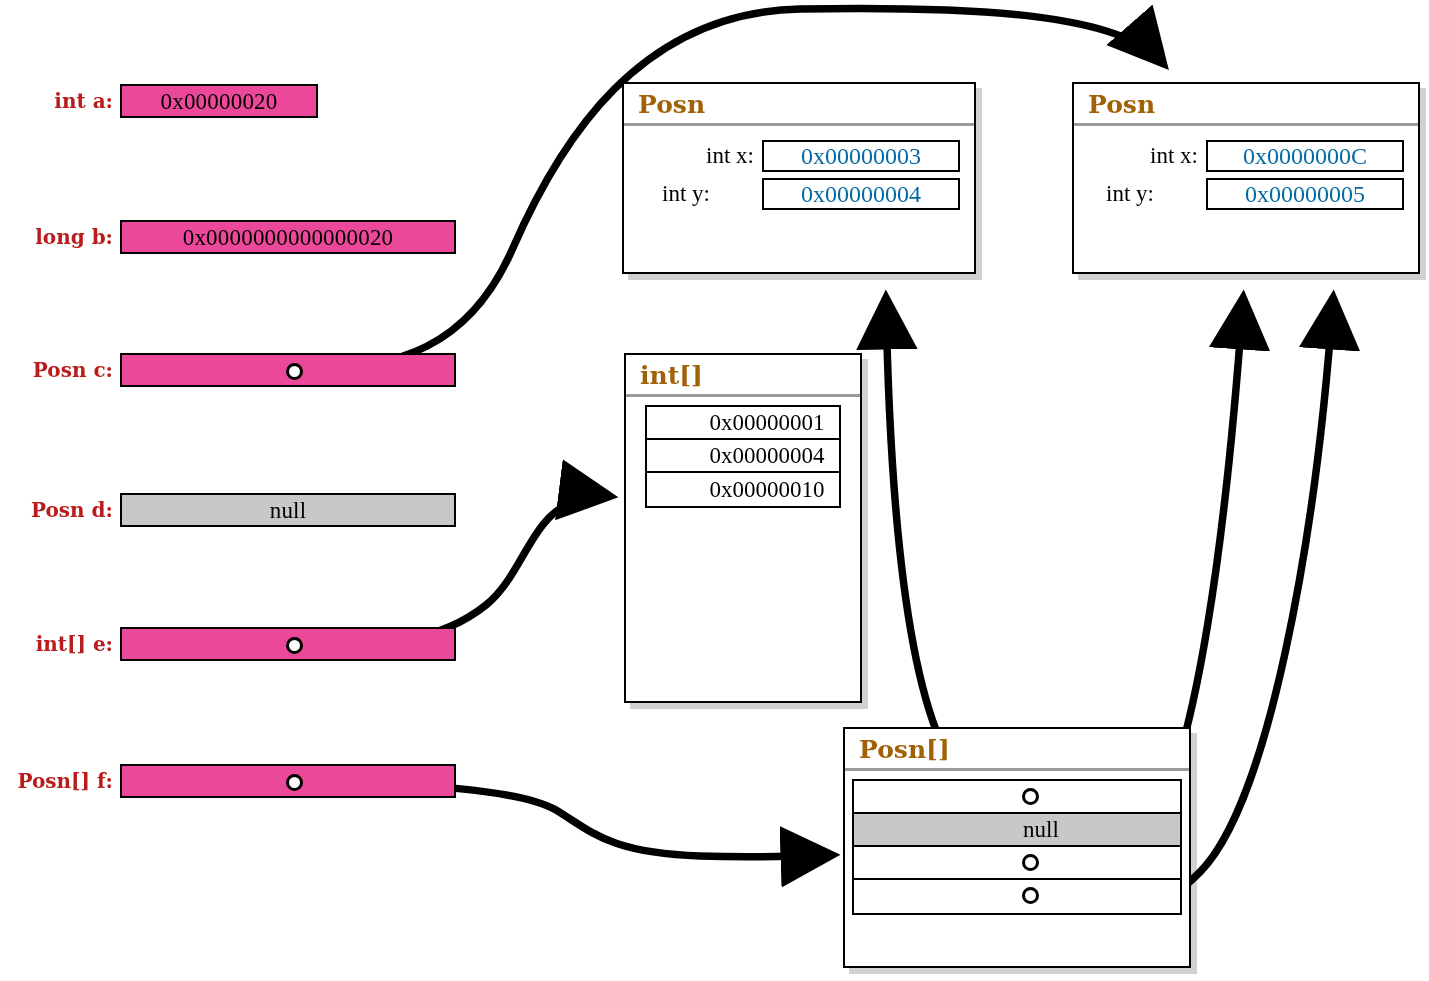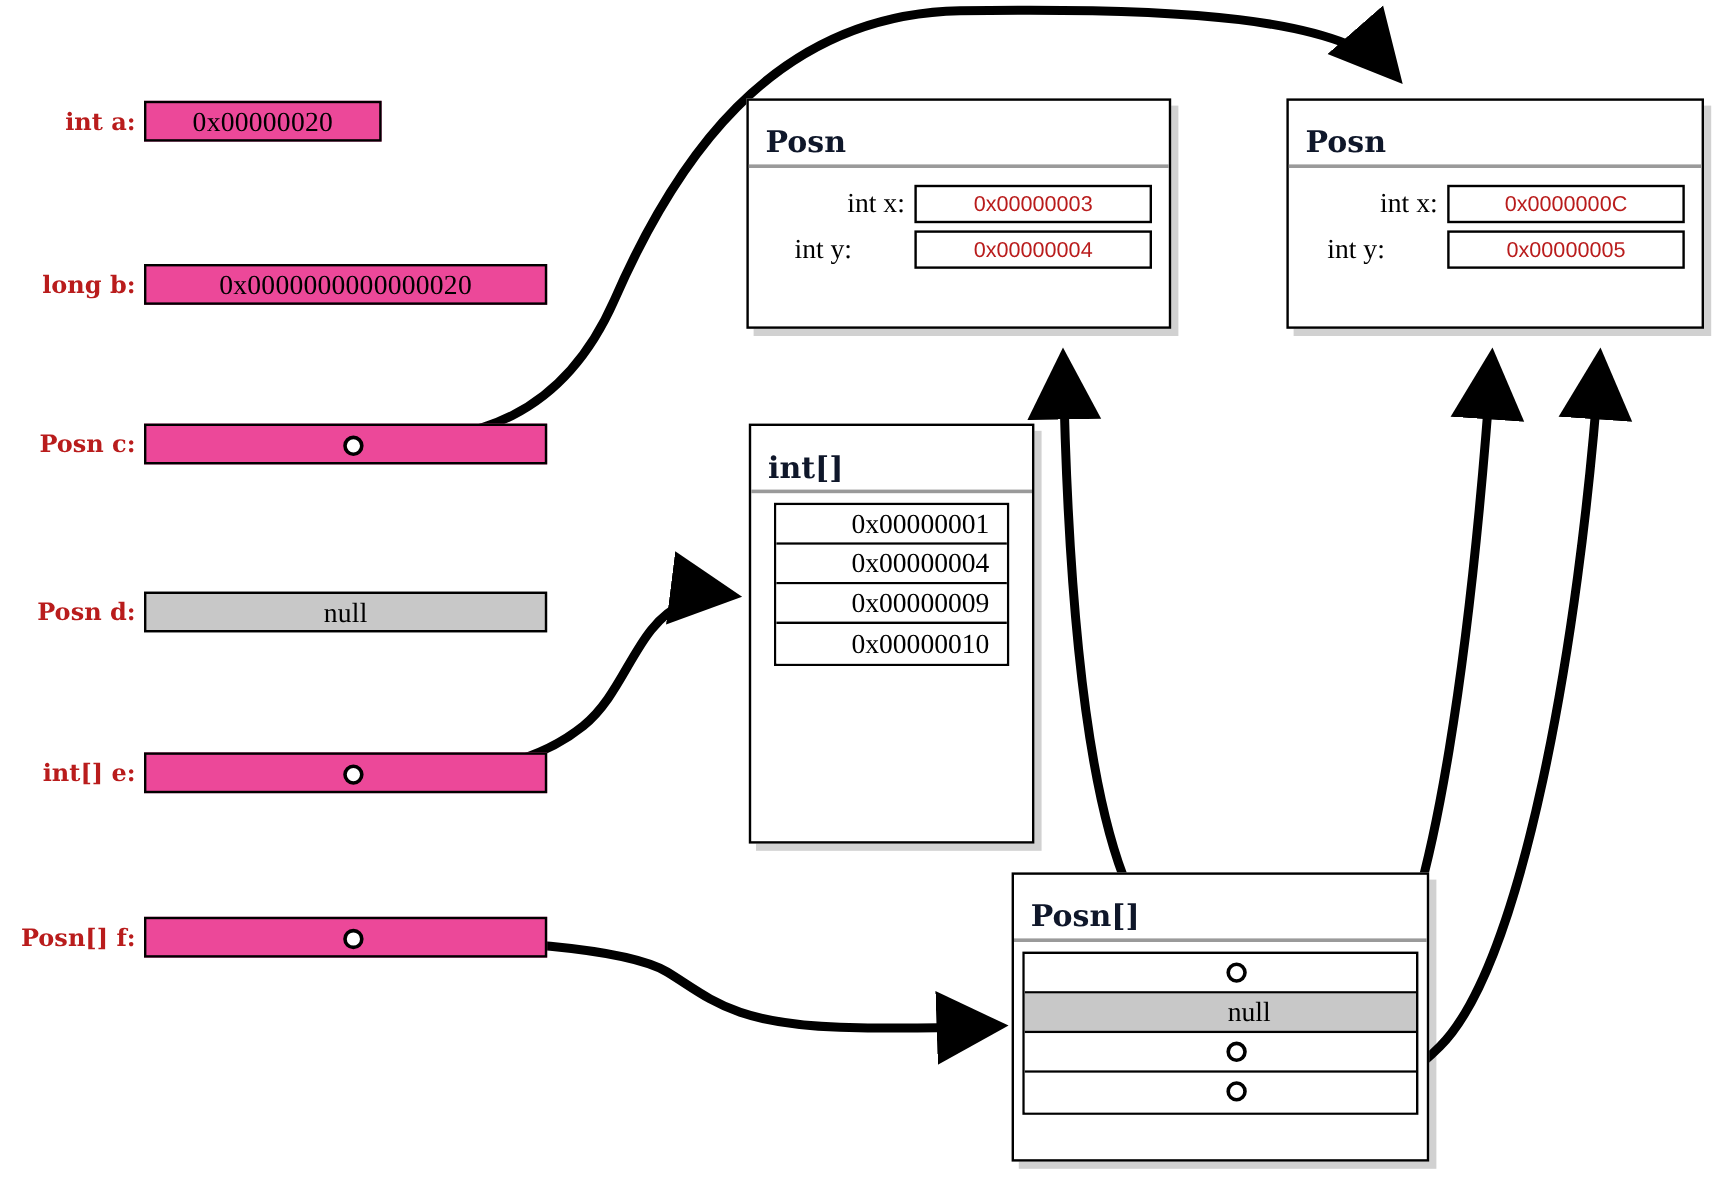--- a/index.html
+++ b/index.html
@@ -36,44 +36,44 @@
   .slot.wide .slot-text{font-size:23px;}
 
   
   .obj{
     position:absolute;box-sizing:border-box;
     border:2.6px solid #000;background:#fff;
     box-shadow:6px 6px 0 0 rgba(0,0,0,.18);
   }
   .obj-title{
     font-family:"DejaVu Serif","Liberation Serif",serif;
-    font-weight:bold;font-size:25px;color:#0f172a;
-    padding:20px 0 4px 14px;
+    font-weight:bold;font-size:25px;color:#a16207;
+    padding:6px 0 4px 14px;
   }
   .obj-rule{height:3px;background:#9a9a9a;margin:0;}
   .obj-body{padding:10px 0 10px 0;}
 
   .field{
     display:flex;align-items:center;justify-content:flex-end;
     margin:4px 14px 6px 0;
   }
   .field:last-child{margin-bottom:0;gap:44px;}
   .field-name{
     font-family:"Liberation Serif","DejaVu Serif",serif;
     font-size:23px;color:#000;margin-right:8px;
   }
   .field-box{
     box-sizing:border-box;
     border:2.4px solid #000;background:#fff;
     height:32px;width:198px;
     display:flex;align-items:center;justify-content:center;
   }
   .field-val{
-    font-family:Liberation Sans, sans-serif;
-    font-size:18px;color:#b91c1c;line-height:1;
+    font-family:Liberation Serif, serif;
+    font-size:24px;color:#0369a1;line-height:1;
   }
 
   
   .cells{
     box-sizing:border-box;
     border:2.2px solid #000;
     margin:0 auto;
     background:#fff;
   }
   .cell{
@@ -221,23 +221,20 @@
     <div class="obj-rule"></div>
     <div class="obj-body" style="padding:8px 0 0 0;">
       <div class="cells" style="width:196px;">
         <div class="cell">
           <span class="cell-text">0x00000001</span>
         </div>
         <div class="cell">
           <span class="cell-text">0x00000004</span>
         </div>
         <div class="cell">
-          <span class="cell-text">0x00000009</span>
-        </div>
-        <div class="cell">
           <span class="cell-text">0x00000010</span>
         </div>
       </div>
     </div>
   </div>
 
   <div class="obj" style="left:843px;top:727px;width:348px;height:241px;">
     <div class="obj-title">Posn[]</div>
     <div class="obj-rule"></div>
     <div class="obj-body" style="padding:8px 0 0 0;">

